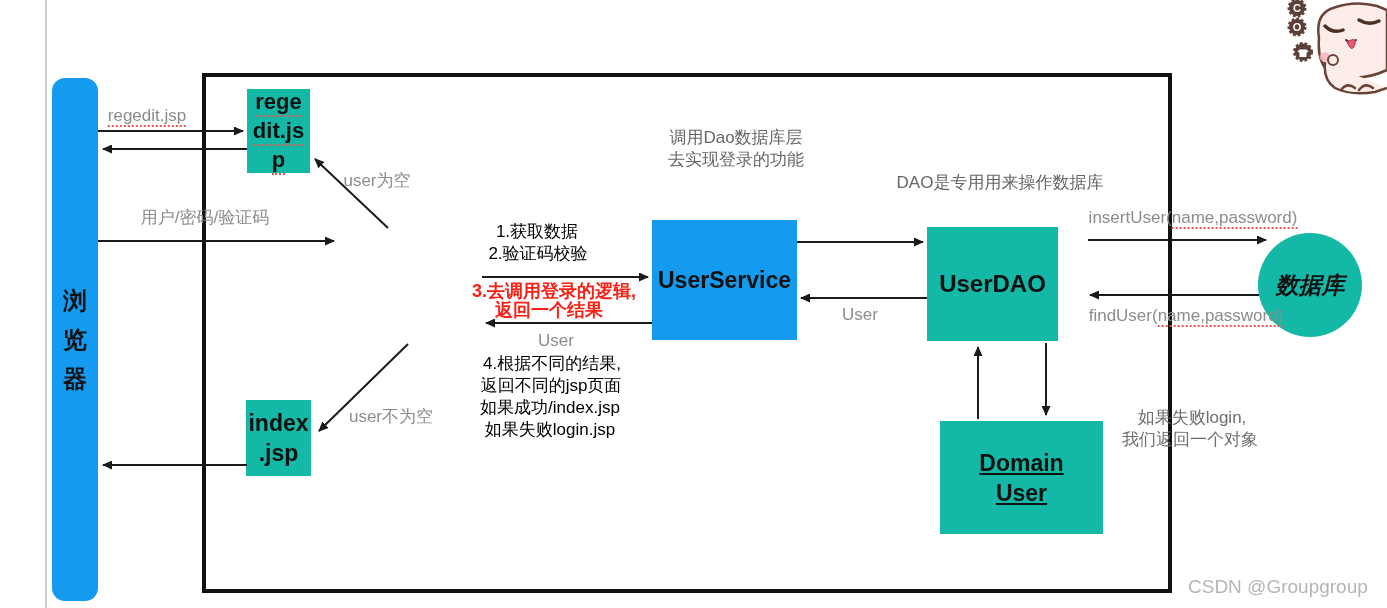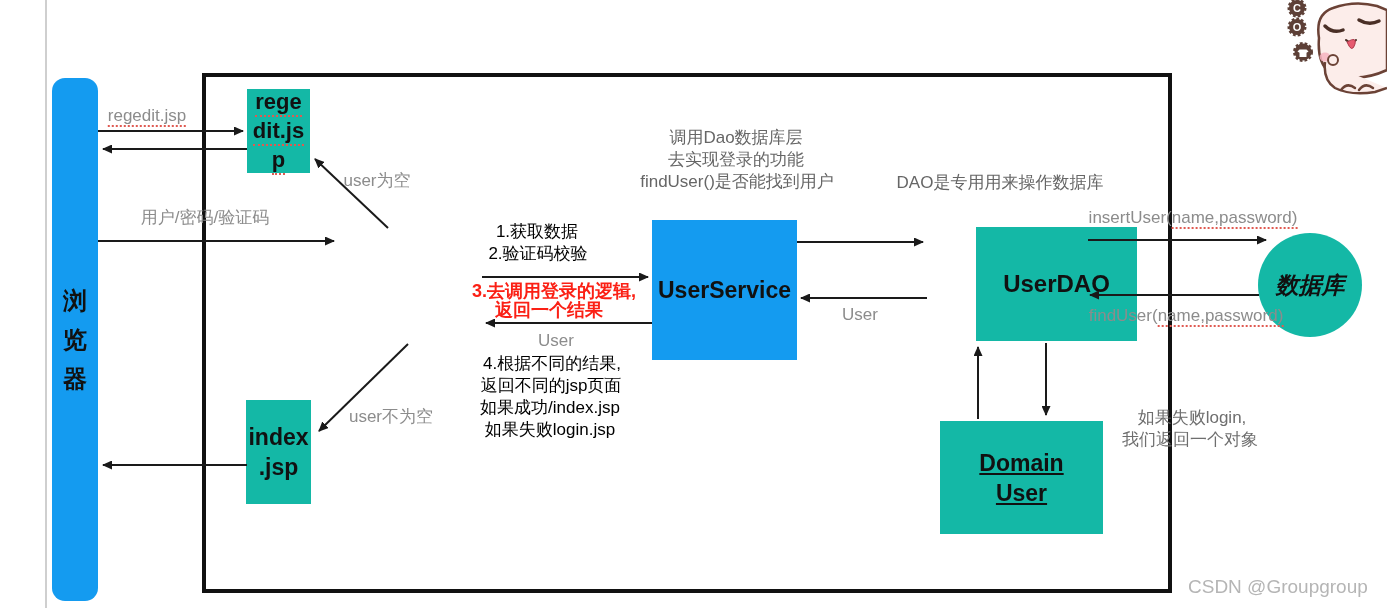--- a/index.html
+++ b/index.html
@@ -50,38 +50,38 @@
 
   <div class="frame"></div>
 
   <div class="box orange rj" style="left:247px;top:89px;width:63px;height:84px;">
     <span class="misspell">rege</span>
     <span class="misspell">dit.js</span>
     <span class="misspell">p</span>
   </div>
 
 
-  <div class="box bluebox us" style="left:652px;top:220px;width:145px;height:140px;">
+  <div class="box bluebox us" style="left:652px;top:220px;width:145px;height:120px;">
     <span>UserService</span>
   </div>
 
-  <div class="box orange ud" style="left:976px;top:227px;width:161px;height:114px;align-items:center;">
+  <div class="box orange ud" style="left:927px;top:227px;width:131px;height:114px;align-items:center;">
     <span>UserDAO</span>
   </div>
 
   <div class="box orange du" style="left:940px;top:421px;width:163px;height:113px;text-decoration:underline;">
     <span>Domain</span>
     <span>User</span>
   </div>
 
   <div class="box orange circle db" style="left:1258px;top:233px;width:104px;height:104px;font-style:italic;">
     <span>数据库</span>
   </div>
 
-  <div class="box orange ij" style="left:246px;top:400px;width:65px;height:104px;align-items:center;">
+  <div class="box orange ij" style="left:246px;top:400px;width:65px;height:76px;align-items:center;">
     <span>index</span>
     <span>.jsp</span>
   </div>
 
   <svg class="overlay" width="1387" height="608" viewBox="0 0 1387 608">
     <defs>
       <marker id="ah" markerWidth="11" markerHeight="9" refX="9" refY="4.5" orient="auto" markerUnits="userSpaceOnUse">
         <path d="M0,0 L10,4.5 L0,9 Z" fill="#1A1A1A"></path>
       </marker>
     </defs>
@@ -113,21 +113,20 @@
   <div class="note rednote" style="left:554px;top:279px;">3.去调用登录的逻辑,</div>
   <div class="note rednote" style="left:549px;top:298px;">返回一个结果</div>
   <div class="lbl" style="left:556px;top:331px;">User</div>
   <div class="note" style="left:552px;top:352px;">4.根据不同的结果,</div>
   <div class="note" style="left:551px;top:374px;">返回不同的jsp页面</div>
   <div class="note" style="left:550px;top:396px;">如果成功/index.jsp</div>
   <div class="note" style="left:550px;top:418px;">如果失败login.jsp</div>
 
   <div class="note mid" style="left:736px;top:126px;">调用Dao数据库层</div>
   <div class="note mid" style="left:736px;top:148px;">去实现登录的功能</div>
-  <div class="note mid" style="left:737px;top:170px;">findUser()是否能找到用户</div>
 
   <div class="note mid" style="left:1000px;top:171px;">DAO是专用用来操作数据库</div>
 
   <div class="lbl" style="left:1193px;top:208px;"><span>insertUser(</span><span class="misspell">name,password)</span></div>
   <div class="lbl" style="left:1186px;top:306px;"><span>findUser(</span><span class="misspell">name,password)</span></div>
   <div class="lbl" style="left:860px;top:305px;">User</div>
 
   <div class="note soft" style="left:1192px;top:406px;">如果失败login,</div>
   <div class="note soft" style="left:1190px;top:428px;">我们返回一个对象</div>
 

